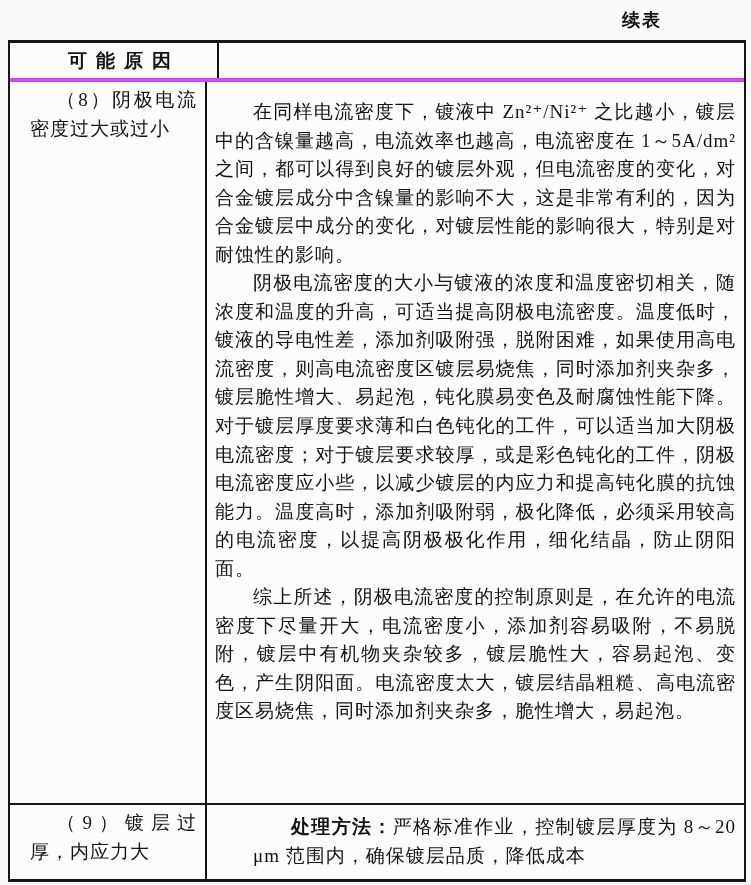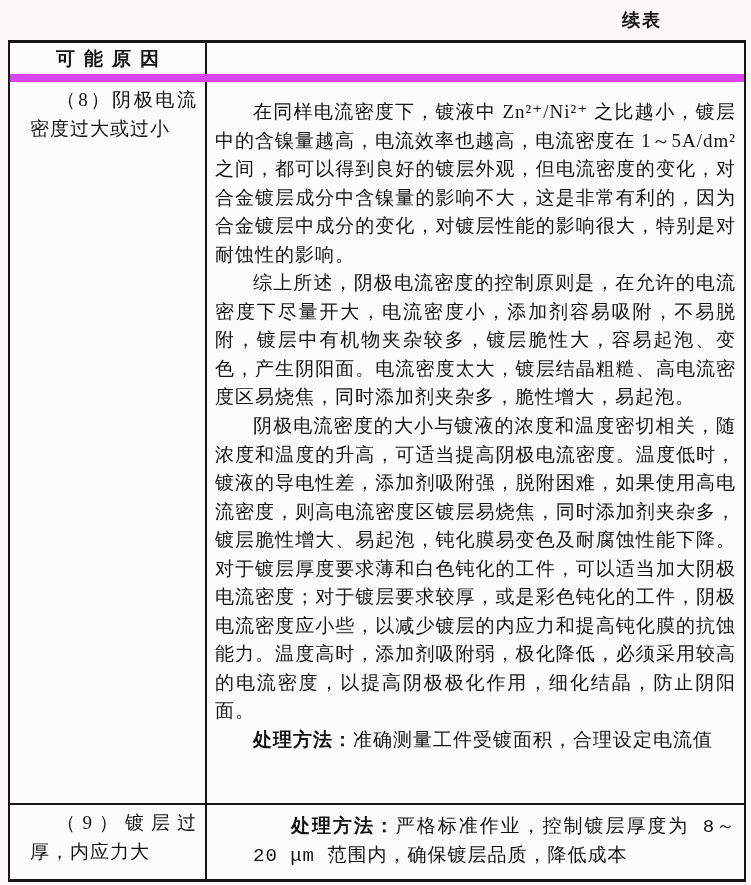--- a/index.html
+++ b/index.html
@@ -21,21 +21,21 @@
   .tbl {
     position: absolute; left: 8px; top: 40px;
     width: 738px; height: 842px;
     border: 2px solid #161616;
     border-top-width: 3px;
     border-bottom-width: 3px;
     display: flex; flex-direction: column;
     background: #fcfcfb;
   }
   .row { display: flex; min-height: 0; }
-  .row-header { flex: none; height: 39px; border-bottom: 8px solid #d946ef; }
+  .row-header { flex: none; height: 39px; border-bottom: 4px solid #d946ef; padding-left: 12px; }
   .row-8 { flex: 1 1 auto; border-bottom: 2px solid #161616; overflow: hidden; }
   .row-9 { flex: none; height: 74px; overflow: hidden; gap: 38px; }
 
   .col-cause {
     flex: none; width: 197px;
     border-right: 2px solid #161616;
   }
   .col-analysis { flex: 1 1 auto; min-width: 0; }
 
   .hcell {
@@ -53,44 +53,43 @@
   .cause-body p { margin: 0; text-indent: 1.4em; }
 
   .analysis-body {
     padding: 16px 8px 10px 8px;
     font-size: 19px; line-height: 28.55px; letter-spacing: 1px;
     text-align: justify;
   }
   .analysis-body p { margin: 0; text-indent: 2em; }
   .method-label { font-weight: bold; }
 
-  .row-9 .analysis-body { padding-top: 8px; font-family: Liberation Mono, monospace; }
+  .row-9 .analysis-body { padding-top: 8px; }
 </style>
 </head>
 <body>
 
 <div class="page">
 
   <div class="continued-label">续表</div>
 
   <div class="tbl">
 
     <div class="row row-header">
       <div class="col-cause hcell">可能原因</div>
     </div>
 
     <div class="row row-8">
       <div class="col-cause cause-body">
         <p>（8）阴极电流密度过大或过小</p>
       </div>
       <div class="col-analysis analysis-body">
         <p>在同样电流密度下，镀液中 Zn²⁺/Ni²⁺ 之比越小，镀层中的含镍量越高，电流效率也越高，电流密度在 1～5A/dm²之间，都可以得到良好的镀层外观，但电流密度的变化，对合金镀层成分中含镍量的影响不大，这是非常有利的，因为合金镀层中成分的变化，对镀层性能的影响很大，特别是对耐蚀性的影响。</p>
+        <p>阴极电流密度的大小与镀液的浓度和温度密切相关，随浓度和温度的升高，可适当提高阴极电流密度。温度低时，镀液的导电性差，添加剂吸附强，脱附困难，如果使用高电流密度，则高电流密度区镀层易烧焦，同时添加剂夹杂多，镀层脆性增大、易起泡，钝化膜易变色及耐腐蚀性能下降。对于镀层厚度要求薄和白色钝化的工件，可以适当加大阴极电流密度；对于镀层要求较厚，或是彩色钝化的工件，阴极电流密度应小些，以减少镀层的内应力和提高钝化膜的抗蚀能力。温度高时，添加剂吸附弱，极化降低，必须采用较高的电流密度，以提高阴极极化作用，细化结晶，防止阴阳面。</p>
         <p>综上所述，阴极电流密度的控制原则是，在允许的电流密度下尽量开大，电流密度小，添加剂容易吸附，不易脱附，镀层中有机物夹杂较多，镀层脆性大，容易起泡、变色，产生阴阳面。电流密度太大，镀层结晶粗糙、高电流密度区易烧焦，同时添加剂夹杂多，脆性增大，易起泡。</p>
-        <p>阴极电流密度的大小与镀液的浓度和温度密切相关，随浓度和温度的升高，可适当提高阴极电流密度。温度低时，镀液的导电性差，添加剂吸附强，脱附困难，如果使用高电流密度，则高电流密度区镀层易烧焦，同时添加剂夹杂多，镀层脆性增大、易起泡，钝化膜易变色及耐腐蚀性能下降。对于镀层厚度要求薄和白色钝化的工件，可以适当加大阴极电流密度；对于镀层要求较厚，或是彩色钝化的工件，阴极电流密度应小些，以减少镀层的内应力和提高钝化膜的抗蚀能力。温度高时，添加剂吸附弱，极化降低，必须采用较高的电流密度，以提高阴极极化作用，细化结晶，防止阴阳面。</p>
-        <p><span class="method-label">处理方法：</span><span>准确测量工件受镀面积，合理设定电流值</span></p>
       </div>
     </div>
 
     <div class="row row-9">
       <div class="col-cause cause-body">
         <p>（9）镀层过厚，内应力大</p>
       </div>
       <div class="col-analysis analysis-body">
         <p><span class="method-label">处理方法：</span><span>严格标准作业，控制镀层厚度为 8～20 μm 范围内，确保镀层品质，降低成本</span></p>
       </div>

